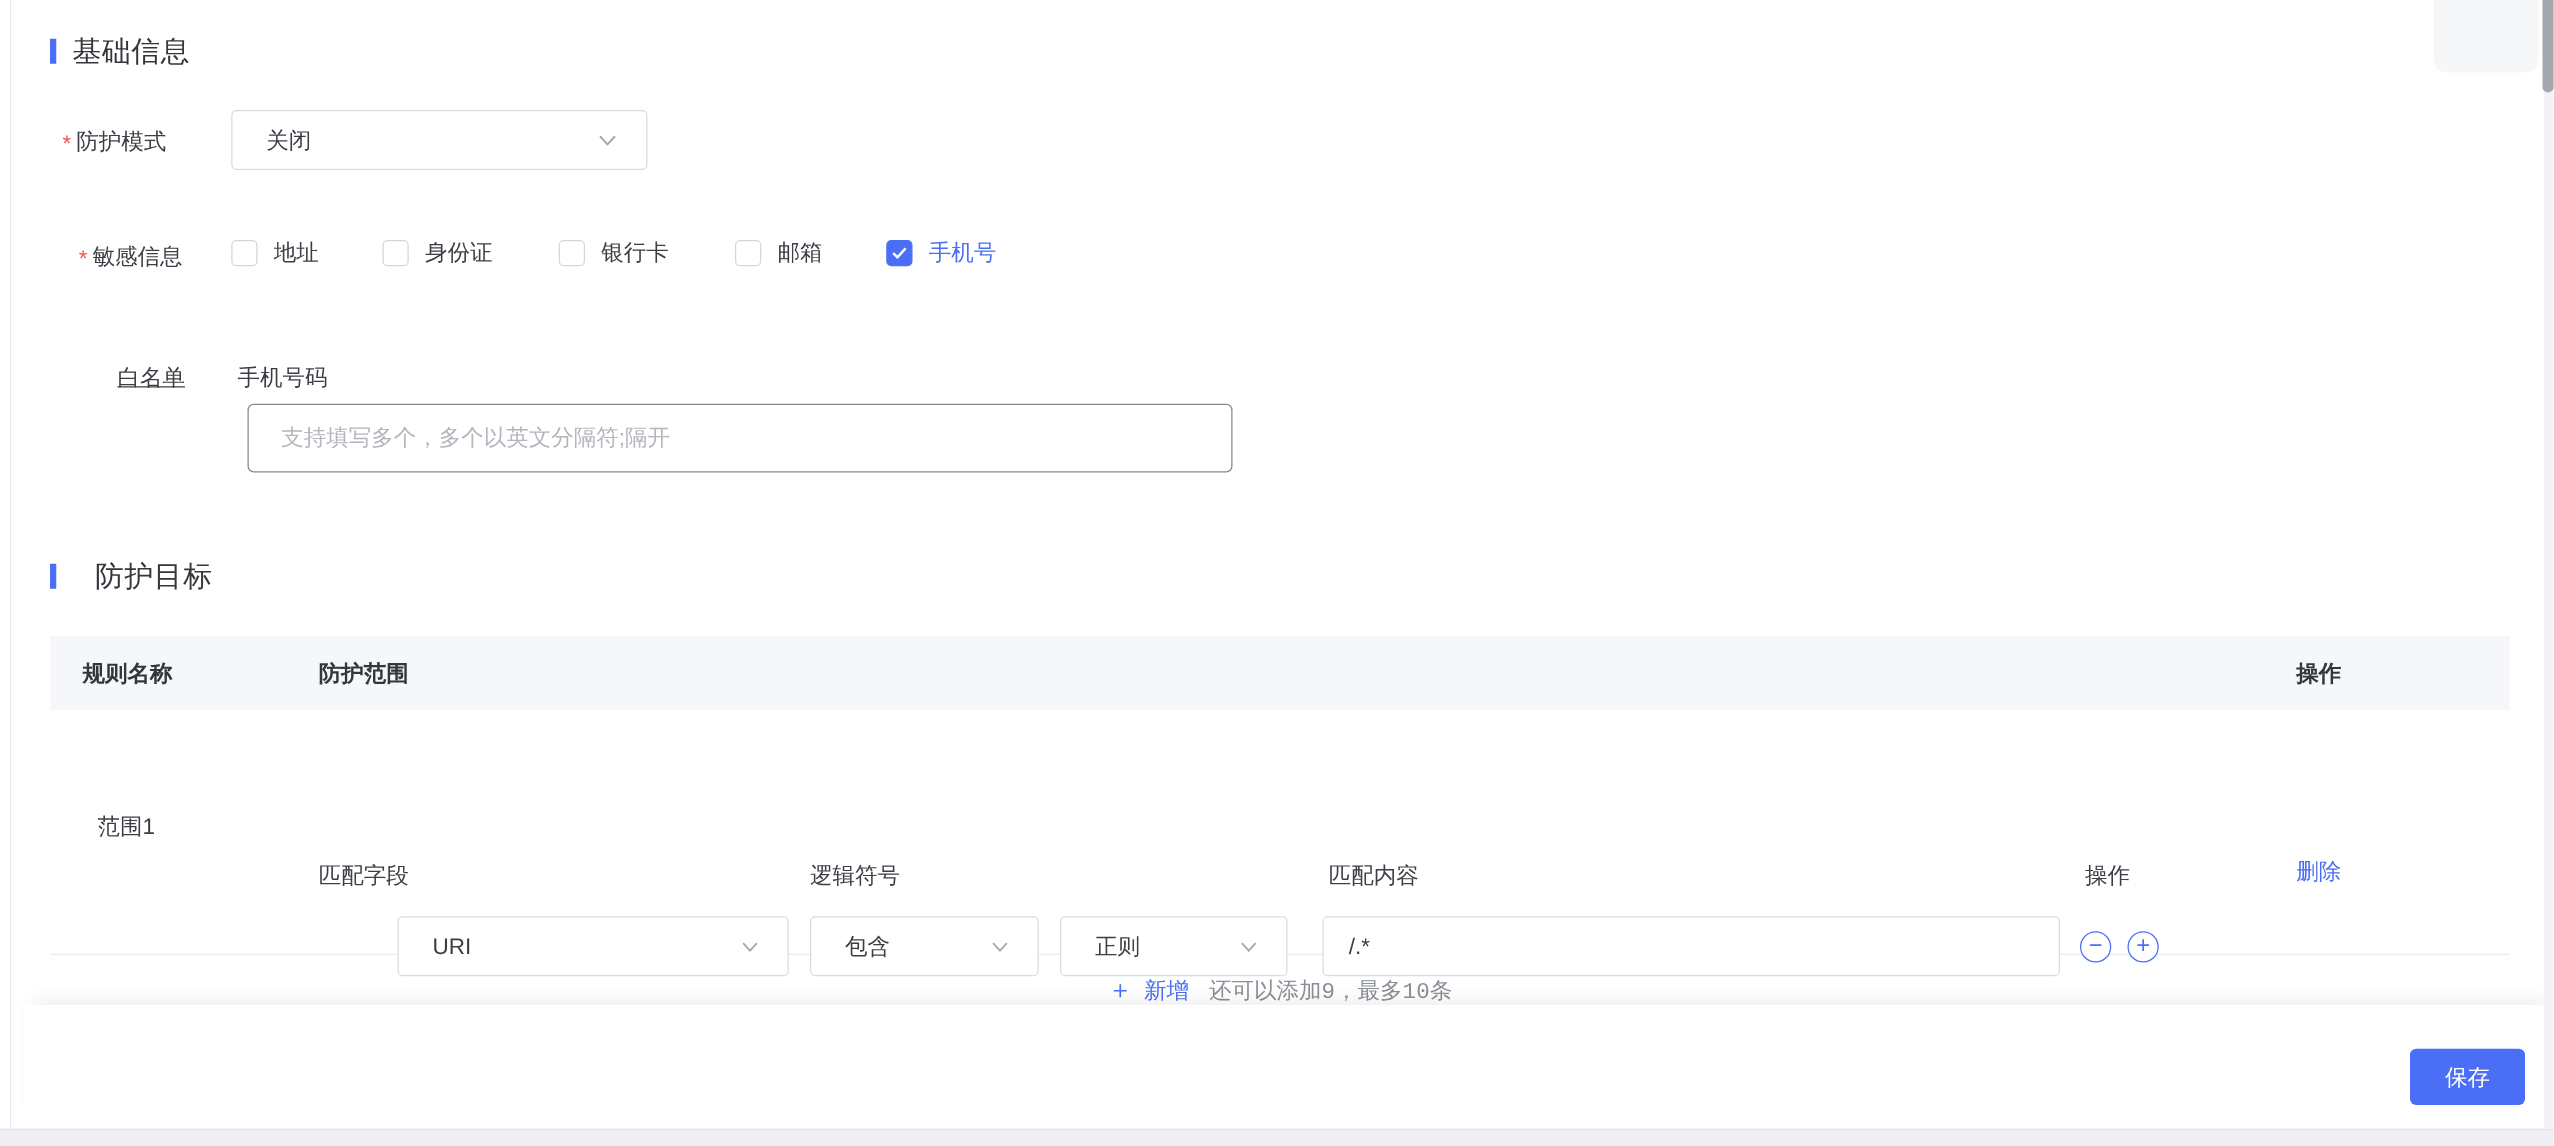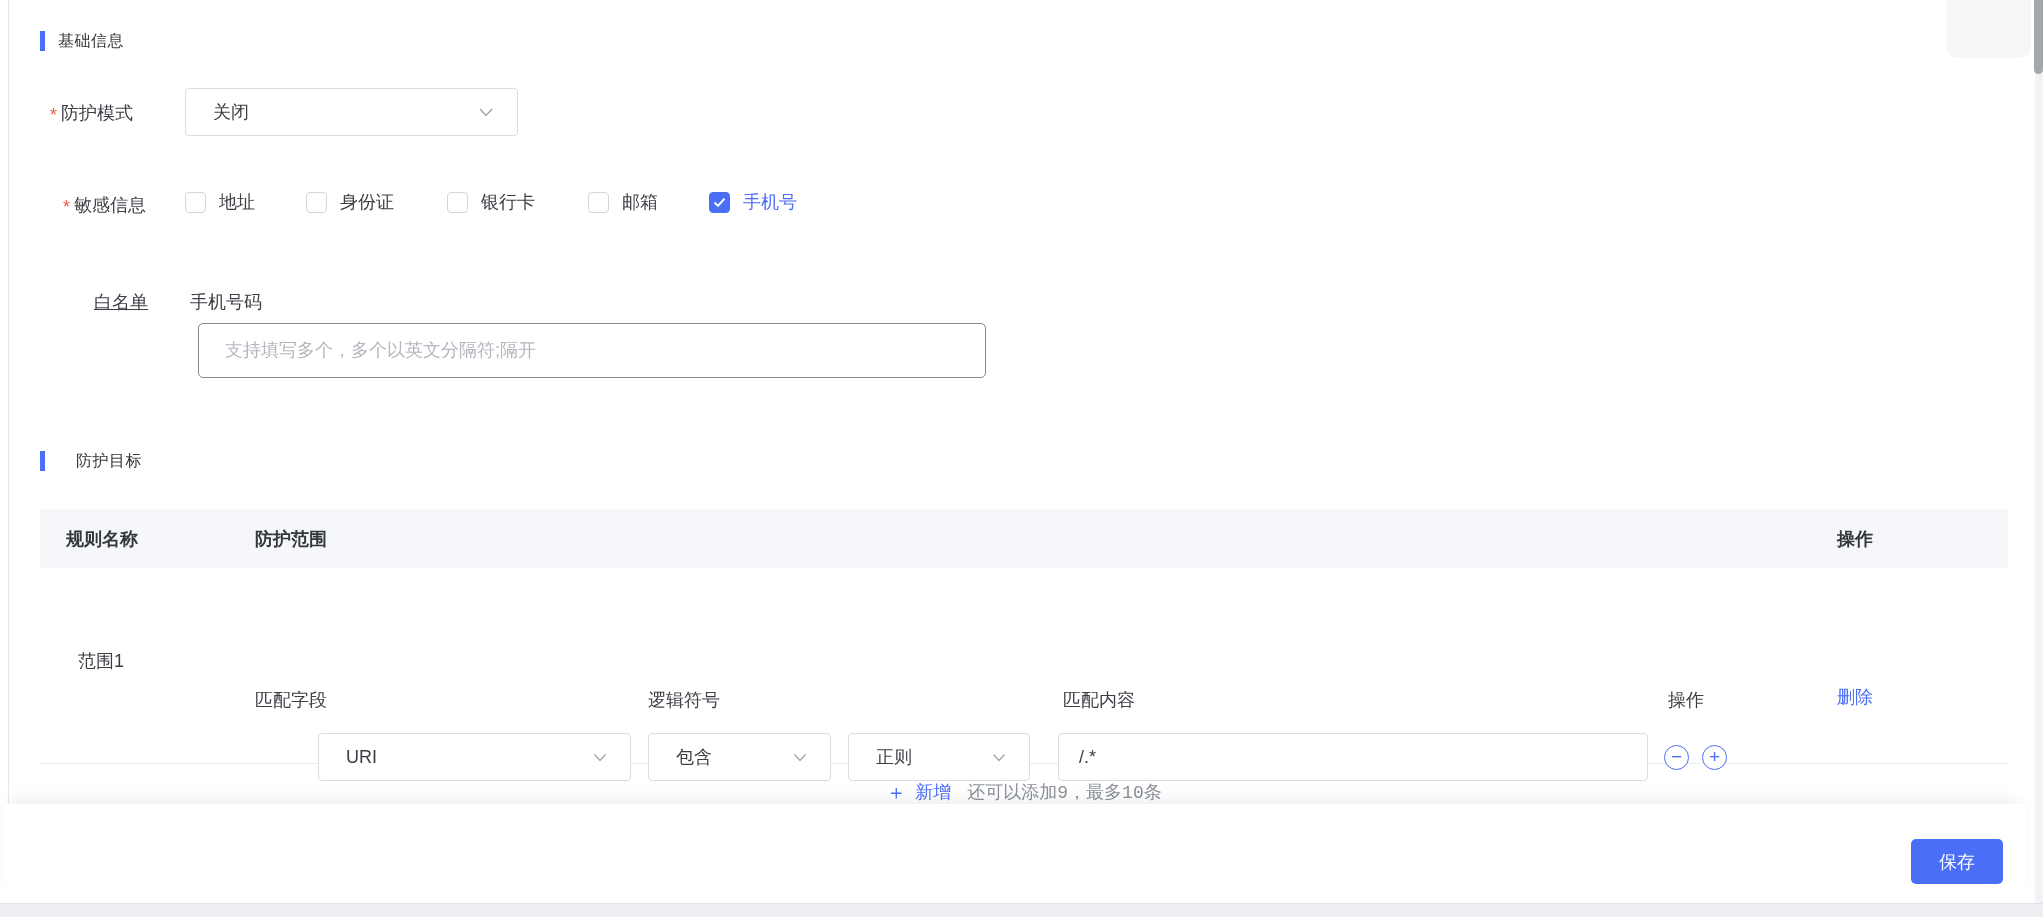--- a/index.html
+++ b/index.html
@@ -16,21 +16,21 @@
     background:#f6f7f9; border-radius:0 0 10px 10px; }
   .scroll-track { position:absolute; right:0; top:0; width:8px; height:903px; background:#f2f3f6; }
   .scroll-thumb { position:absolute; right:0; top:0; width:9px; height:74px; background:#a4a7ac;
     border-radius:0 0 6px 6px; }
   .bottom-strip { position:absolute; left:0; right:0; top:903px; height:14px;
     background:#edeff3; border-top:1px solid #e0e3e9; }
 
   
   .section { position:absolute; display:flex; align-items:center; }
   .section-bar { width:5px; height:20px; background:#4a6ef5; margin-right:13px; }
-  .section-title { font-size:16px; color:#33363b; letter-spacing:.5px; }
+  .section-title { font-size:23px; color:#33363b; letter-spacing:.5px; }
 
   .req { color:#f0574f; font-size:18px; margin-right:4px; position:relative; top:2px; }
   .form-label { font-size:18px; color:#3b3e44; }
 
   
   .select { position:absolute; background:#fff; border:1px solid #d8dbe2; border-radius:4px;
     height:48px; display:flex; align-items:center; justify-content:space-between;
     padding:0 22px 0 27px; font-size:18px; color:#3b3e44; cursor:pointer; }
   .select .chev { display:flex; align-items:center; }
 
@@ -62,21 +62,21 @@
     font-size:19px; line-height:1; cursor:pointer; background:#fff; padding-bottom:2px; }
   .link { color:#4a6ef5; font-size:18px; cursor:pointer; }
 
   .add-row { height:44px; display:flex; align-items:center; justify-content:center; gap:10px;
     padding-top:12px; }
   .add-btn { display:flex; align-items:center; gap:9px; color:#4a6ef5; font-size:18px; cursor:pointer; }
   .add-plus { font-size:20px; line-height:1; }
   .add-hint { font-size:18px; color:#8a8f98; margin-left:6px;font-family:Liberation Mono, monospace; }
 
   
-  .footer { position:absolute; left:3px; top:804px; width:2023px; height:99px; background:#fff;
+  .footer { position:absolute; left:20px; top:804px; width:2023px; height:99px; background:#fff;
     box-shadow:0 -10px 14px -6px rgba(31,35,41,.08); }
   .save-btn { position:absolute; left:1908px; top:35px; width:92px; height:45px;
     background:#4a6ef5; border:none; border-radius:5px; color:#fff; font-size:18px;
     font-family:inherit; cursor:pointer; }
 </style>
 </head>
 <body>
 
 <div class="stage">
 

